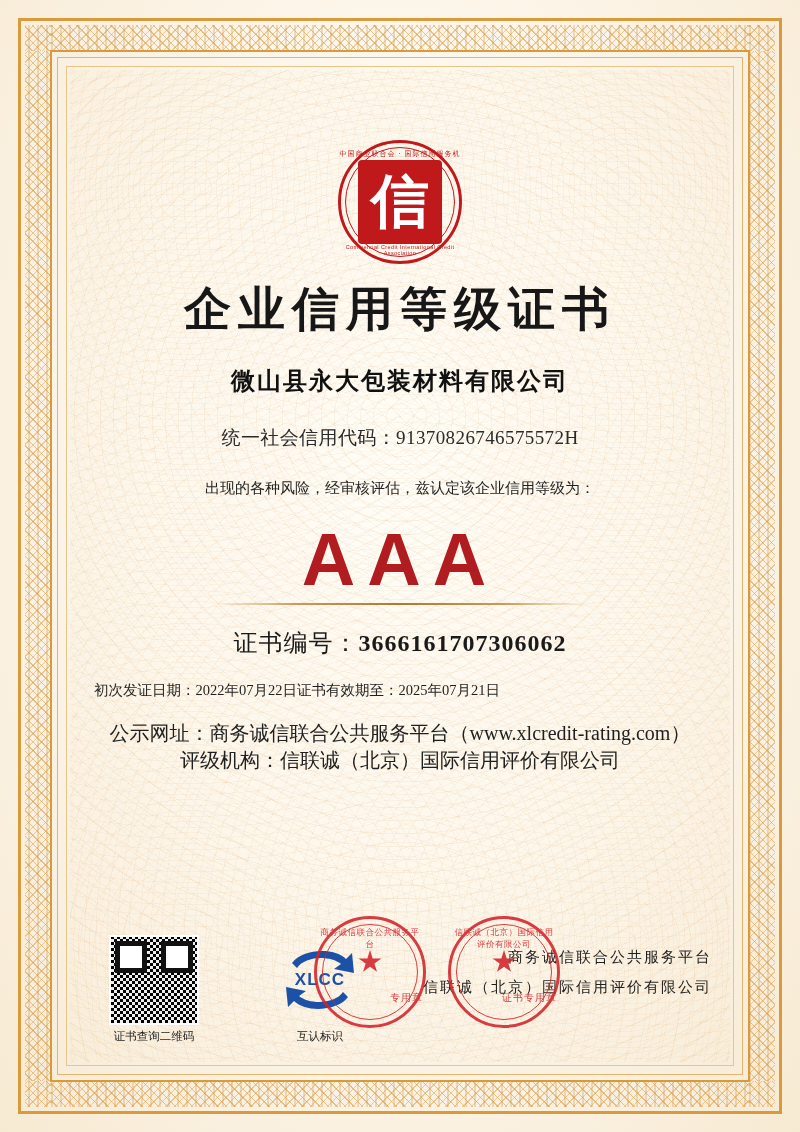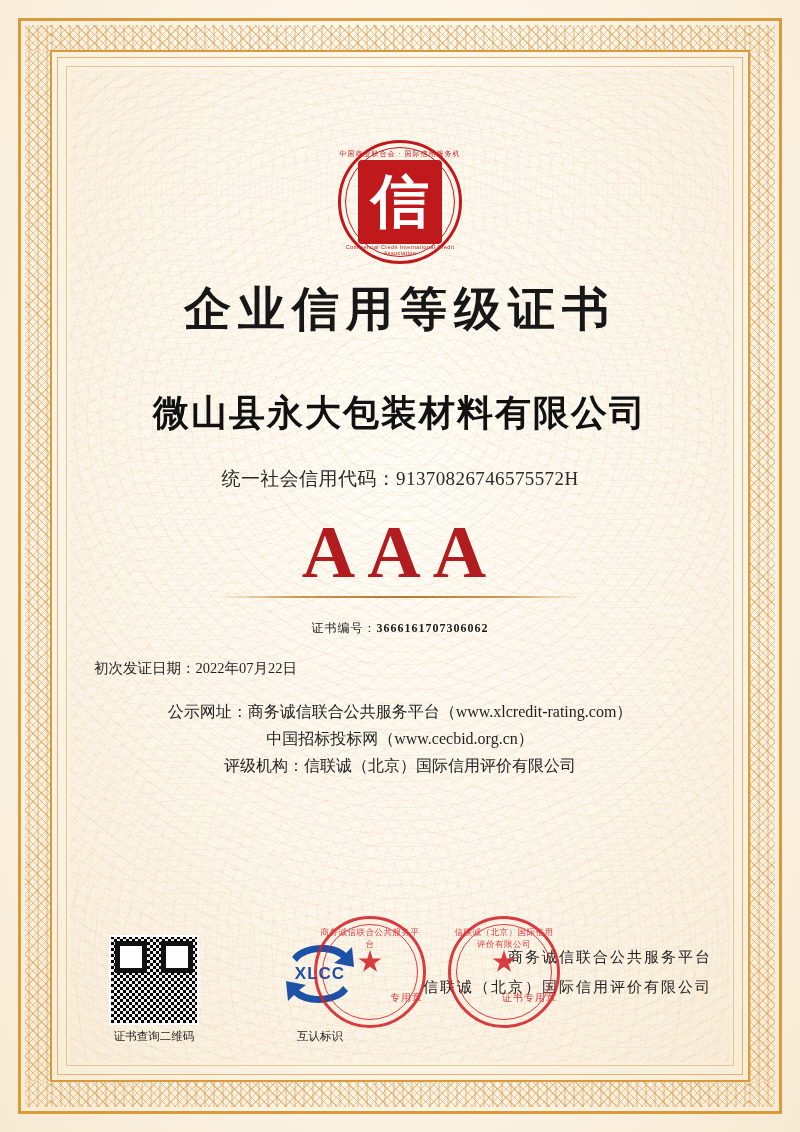--- a/index.html
+++ b/index.html
@@ -145,22 +145,22 @@
   .title {
     margin-top: 14px;
     font-size: 47px;
     font-weight: bold;
     letter-spacing: 7px;
     color: #171717;
     font-family: "DejaVu Serif", "Liberation Serif", serif;
   }
 
   .company {
-    margin-top: 48px;
-    font-size: 36px;
+    margin-top: 24px;
+    font-size: 24px;
     font-weight: bold;
     letter-spacing: 2px;
     color: #111;
     font-family: "DejaVu Sans", "Liberation Sans", sans-serif;
   }
 
   .credit-code {
     margin-top: 28px;
     font-size: 19px;
     color: #2a2a2a;
@@ -175,50 +175,50 @@
     color: #1f1f1f;
     text-align: center;
   }
 
   .grade {
     margin-top: 18px;
     font-size: 74px;
     font-weight: bold;
     color: #b01c1f;
     letter-spacing: 12px;
-    font-family: Liberation Serif, serif;
+    font-family: Liberation Sans, sans-serif;
     line-height: 1.05;
   }
   .grade-rule {
     margin: 4px auto 0;
     width: 370px;
     height: 2px;
     background: linear-gradient(90deg, rgba(200,120,60,0) 0%, #cc9a55 22%, #b5762f 50%, #cc9a55 78%, rgba(200,120,60,0) 100%);
   }
 
   .cert-no {
     margin-top: 22px;
-    font-size: 12px;
+    font-size: 24px;
     letter-spacing: 1px;
     color: #1a1a1a;
   }
   .cert-no b { font-weight: bold; }
 
   .dates {
     margin-top: 22px;
     display: flex;
     justify-content: flex-start;
     padding: 0 14px;
     font-size: 14.5px;
     color: #1f1f1f;
   }
 
   .lines {
     margin-top: 20px;
-    font-size: 16px;
+    font-size: 20px;
     line-height: 27px;
     color: #1f1f1f;
   }
 
   
   .footer {
     position: absolute;
     left: 0; right: 0; bottom: 8px;
     height: 150px;
   }
@@ -270,21 +270,21 @@
   .mutual-logo .xlcc {
     position: absolute;
     left: 0; right: 0; top: 29px;
     font-size: 17px;
     font-weight: bold;
     color: #1c51a8;
     letter-spacing: 1px;
     font-family: "Liberation Sans", sans-serif;
   }
   .mutual-caption {
-    margin-top: 14px;
+    margin-top: 8px;
     font-size: 11.5px;
     color: #222;
   }
 
   .seals-block {
     position: absolute;
     right: 4px;
     bottom: 8px;
     width: 420px;
     height: 120px;
@@ -368,40 +368,43 @@
 
     <div class="title">企业信用等级证书</div>
 
     <div class="company">微山县永大包装材料有限公司</div>
 
     <div class="credit-code">
       <span>统一社会信用代码：</span><span>91370826746575572H</span>
     </div>
 
     <div class="statement">
+      <div>出现的各种风险，经审核评估，兹认定该企业信用等级为：</div>
     </div>
 
     <div class="grade">AAA</div>
     <div class="grade-rule"></div>
 
     <div class="cert-no">
       <span>证书编号：</span><b>3666161707306062</b>
     </div>
 
     <div class="dates">
       <div>
         <span>初次发证日期：</span><span>2022年07月22日</span>
       </div>
+      <div>
+        <span>证书有效期至：</span><span>2025年07月21日</span>
+      </div>
     </div>
 
     <div class="lines">
       <div>
         <span>公示网址：</span><span>商务诚信联合公共服务平台（www.xlcredit-rating.com）</span>
       </div>
-      <div>中国招标投标网（www.cecbid.org.cn）</div>
       <div>
         <span>评级机构：</span><span>信联诚（北京）国际信用评价有限公司</span>
       </div>
     </div>
 
     <div class="footer">
 
       <div class="qr-block">
         <div class="qr"></div>
         <div class="qr-caption">证书查询二维码</div>

